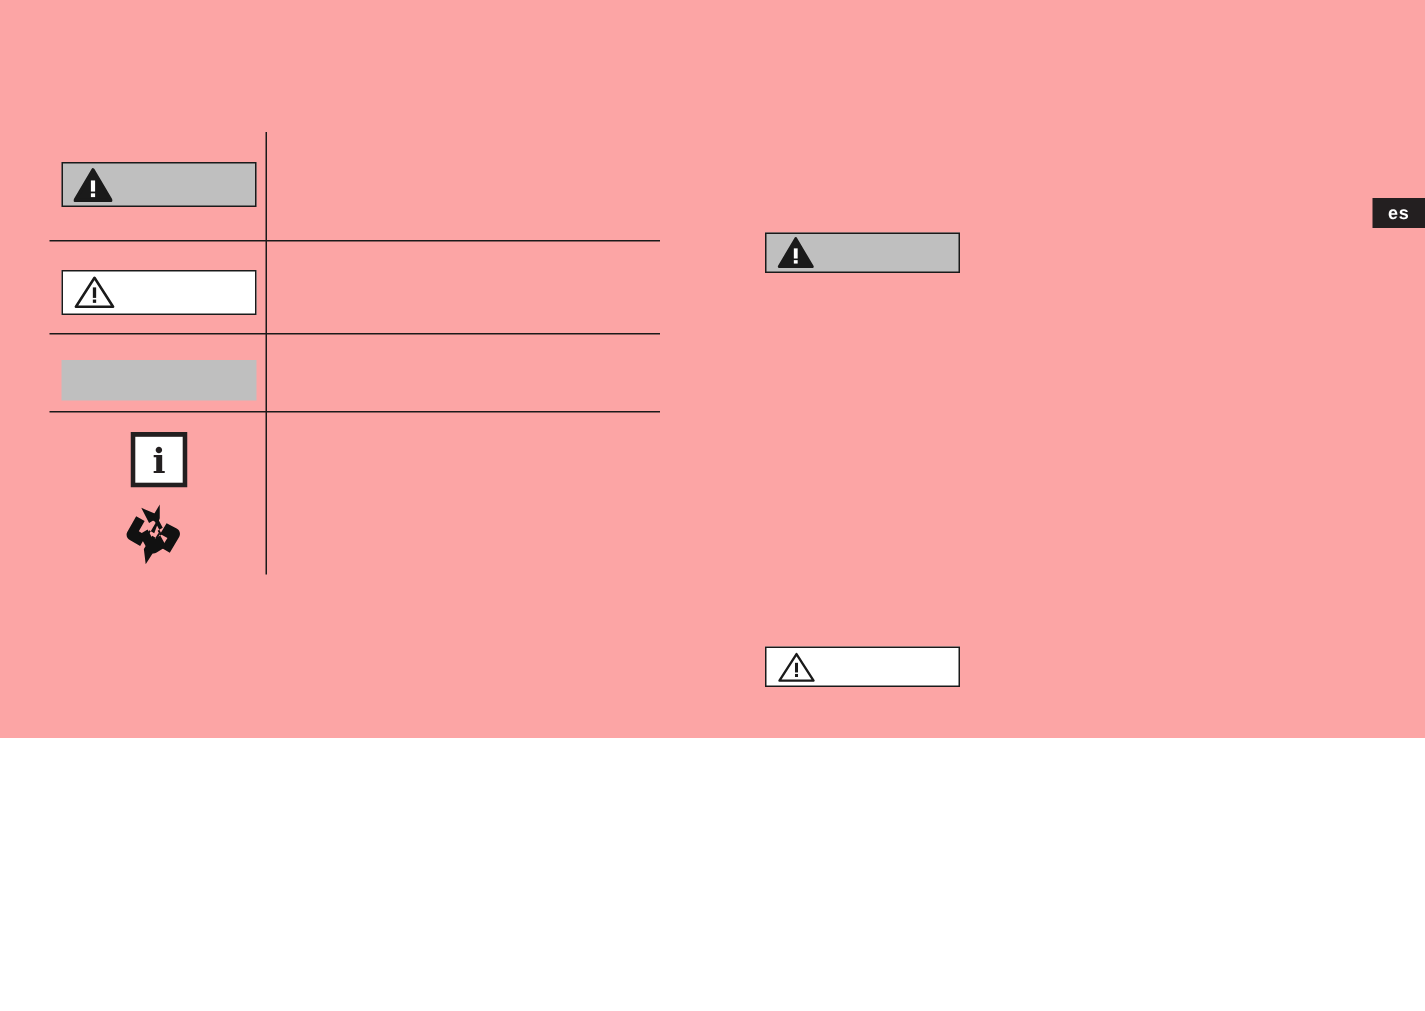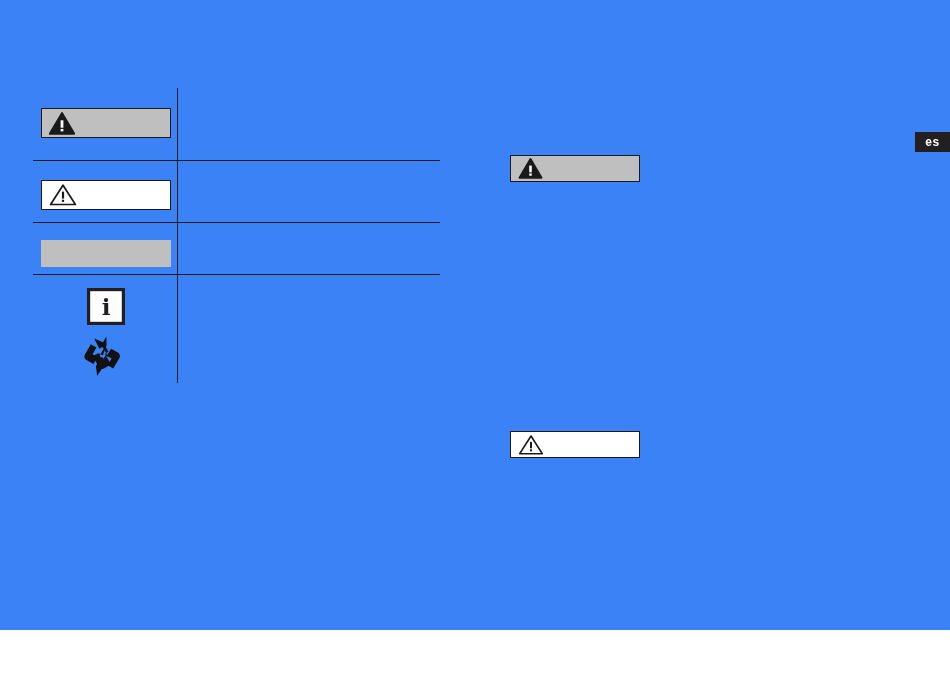--- a/index.html
+++ b/index.html
@@ -8,22 +8,22 @@
     padding: 0;
     background: #ffffff;
   }
   body {
     font-family: "Liberation Sans", sans-serif;
     color: #000000;
   }
   #page {
     position: relative;
     width: 950px;
-    height: 630px;
-    background: #3b82f6;
+    height: 492px;
+    background: #fca5a5;
     overflow: hidden;
   }
 
   
   .lang-tab {
     position: absolute;
     left: 915px;
     top: 132px;
     width: 35px;
     height: 20px;

